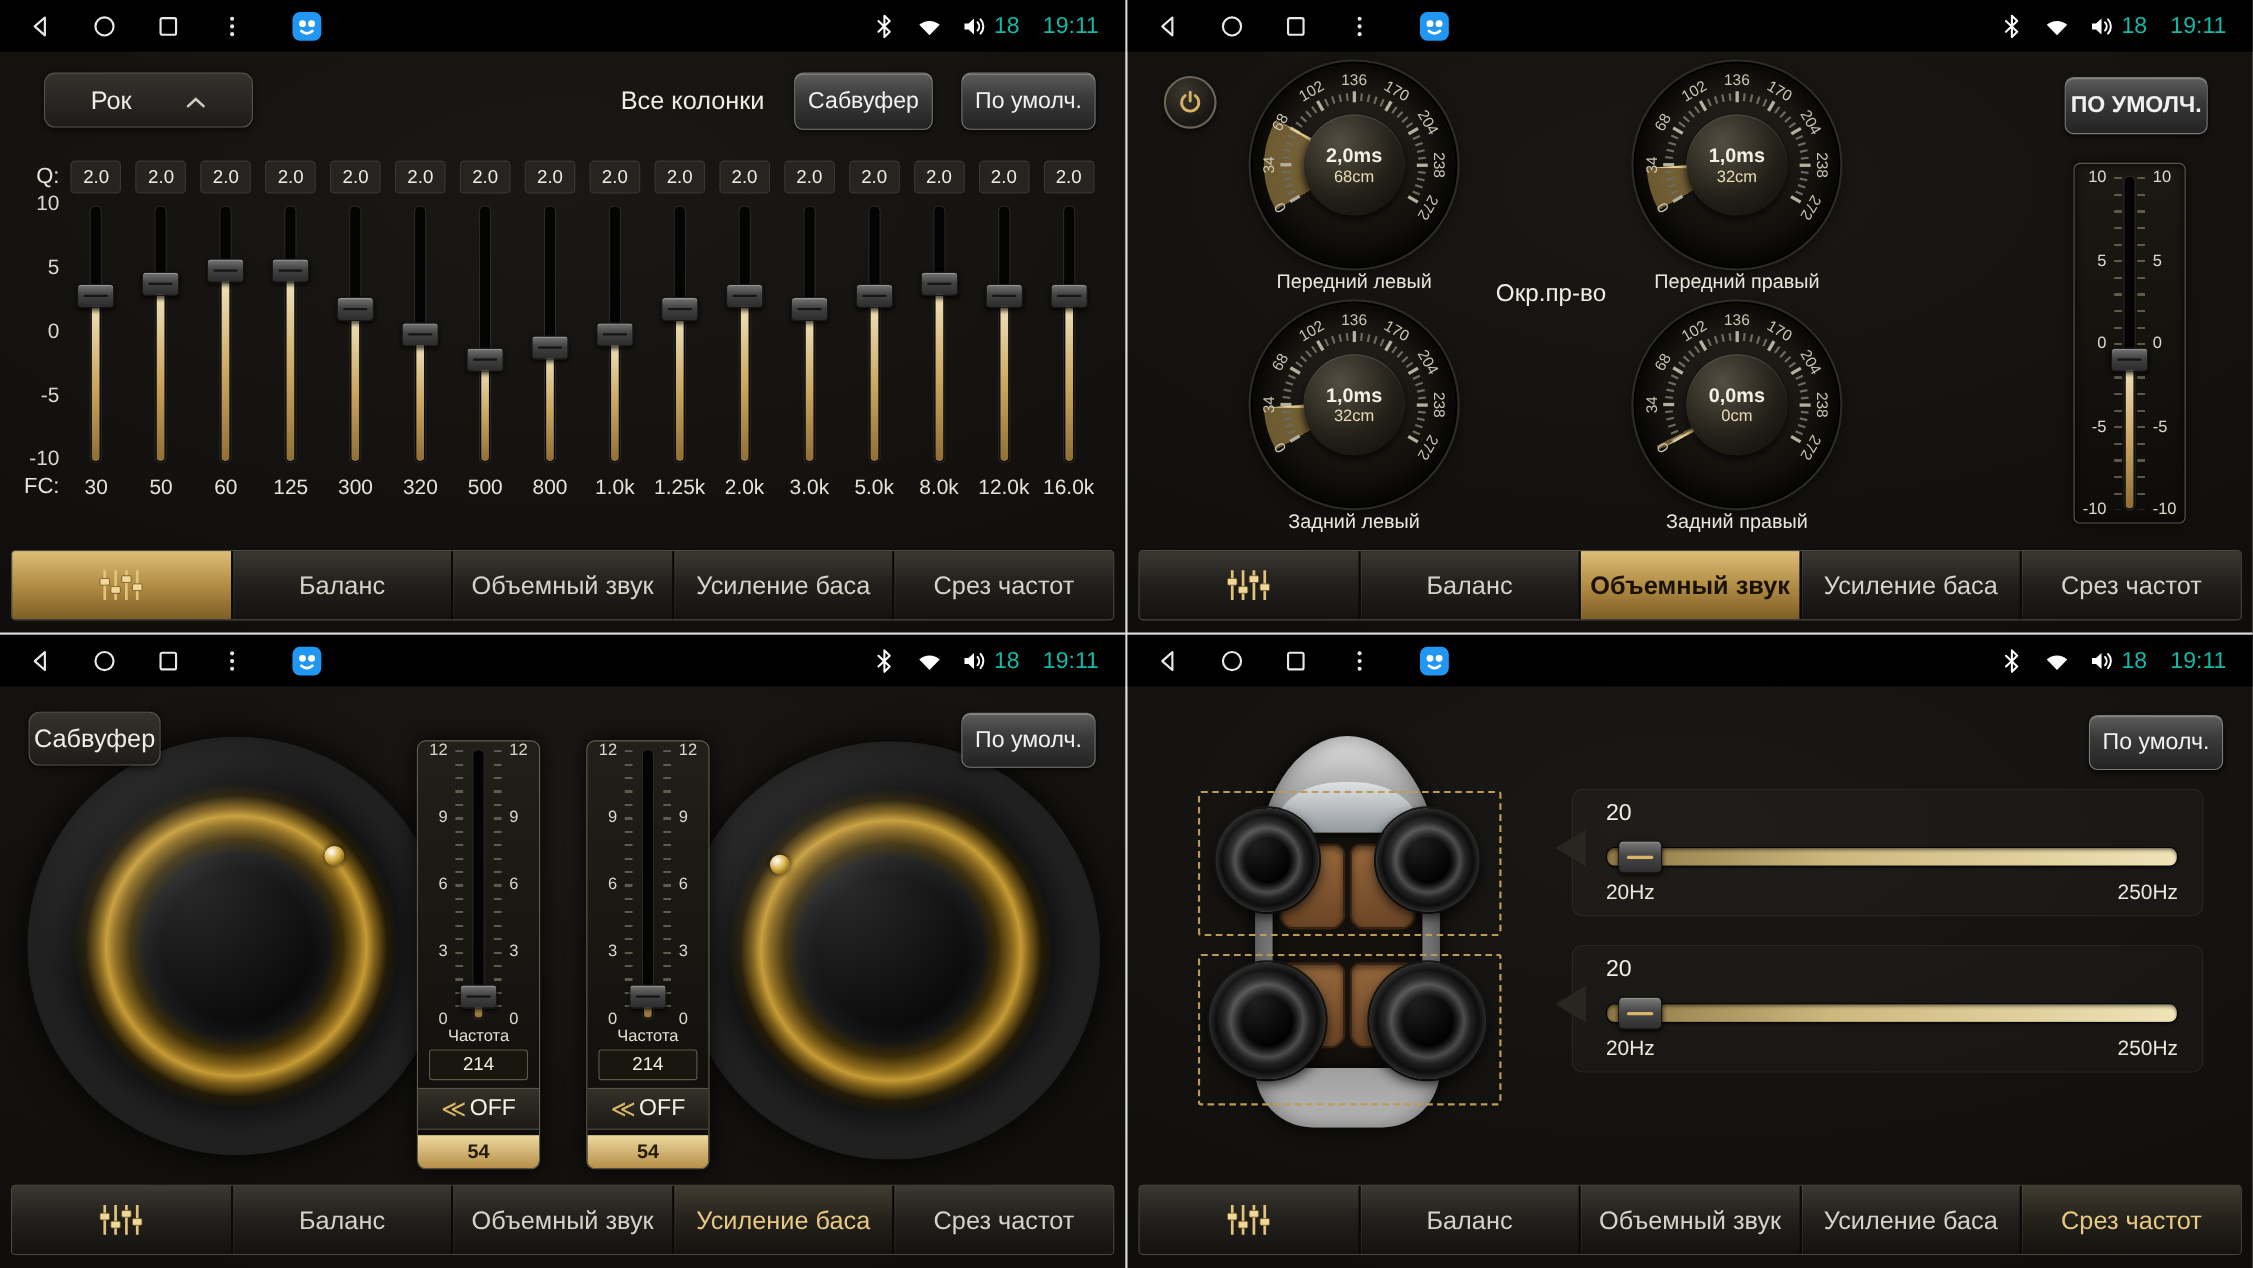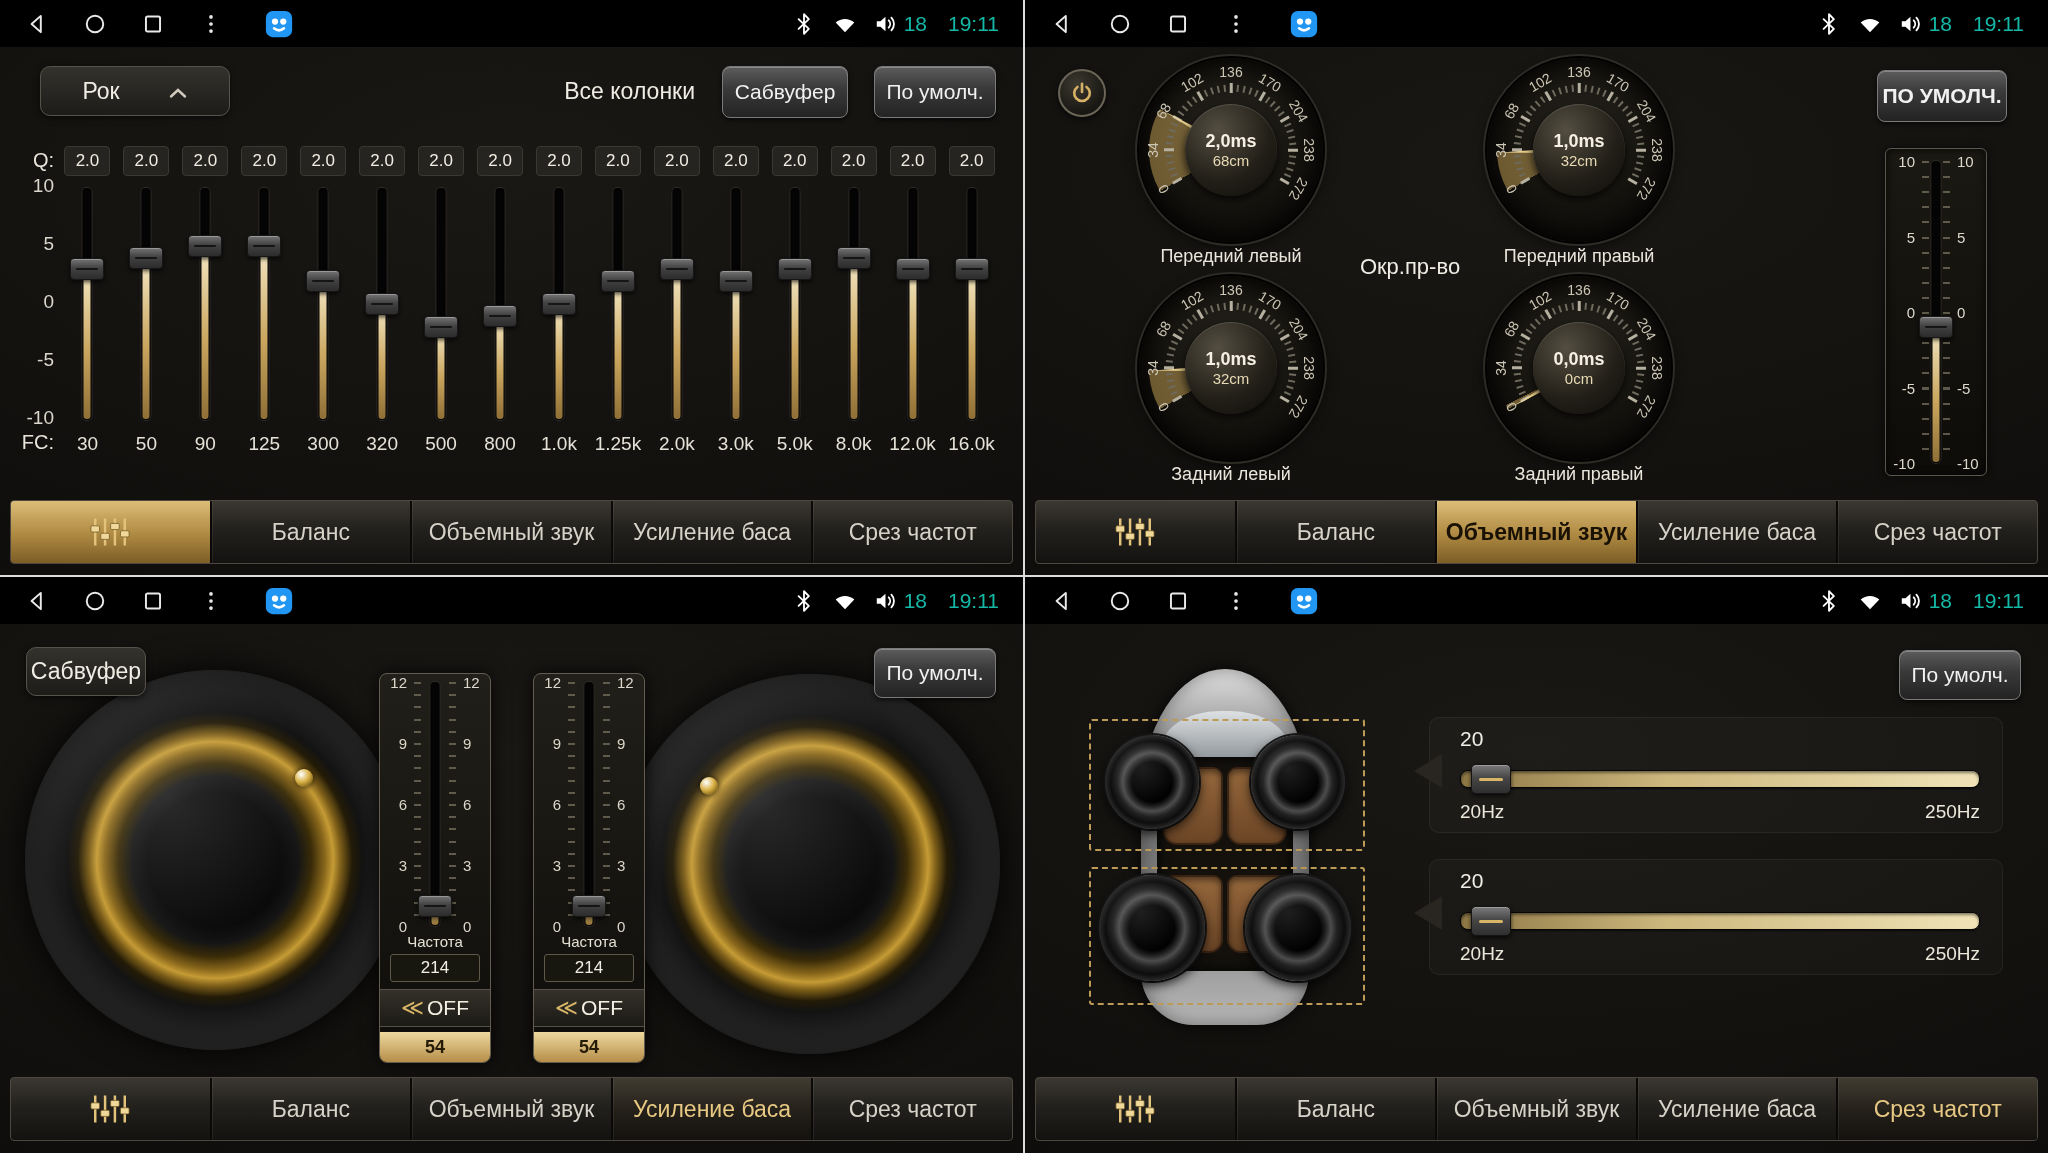--- a/index.html
+++ b/index.html
@@ -242,21 +242,21 @@
           </div>
           <div class="fc-label">50</div>
         </div>
         <div class="eq-col">
           <div class="q-box">2.0</div>
           <div class="eq-vslider">
             <div class="vtrack"></div>
             <div class="vfill" style="top: 25%;"></div>
             <div class="vhandle" style="top: 25%;"></div>
           </div>
-          <div class="fc-label">90</div>
+          <div class="fc-label">60</div>
         </div>
         <div class="eq-col">
           <div class="q-box">2.0</div>
           <div class="eq-vslider">
             <div class="vtrack"></div>
             <div class="vfill" style="top: 25%;"></div>
             <div class="vhandle" style="top: 25%;"></div>
           </div>
           <div class="fc-label">125</div>
         </div>

